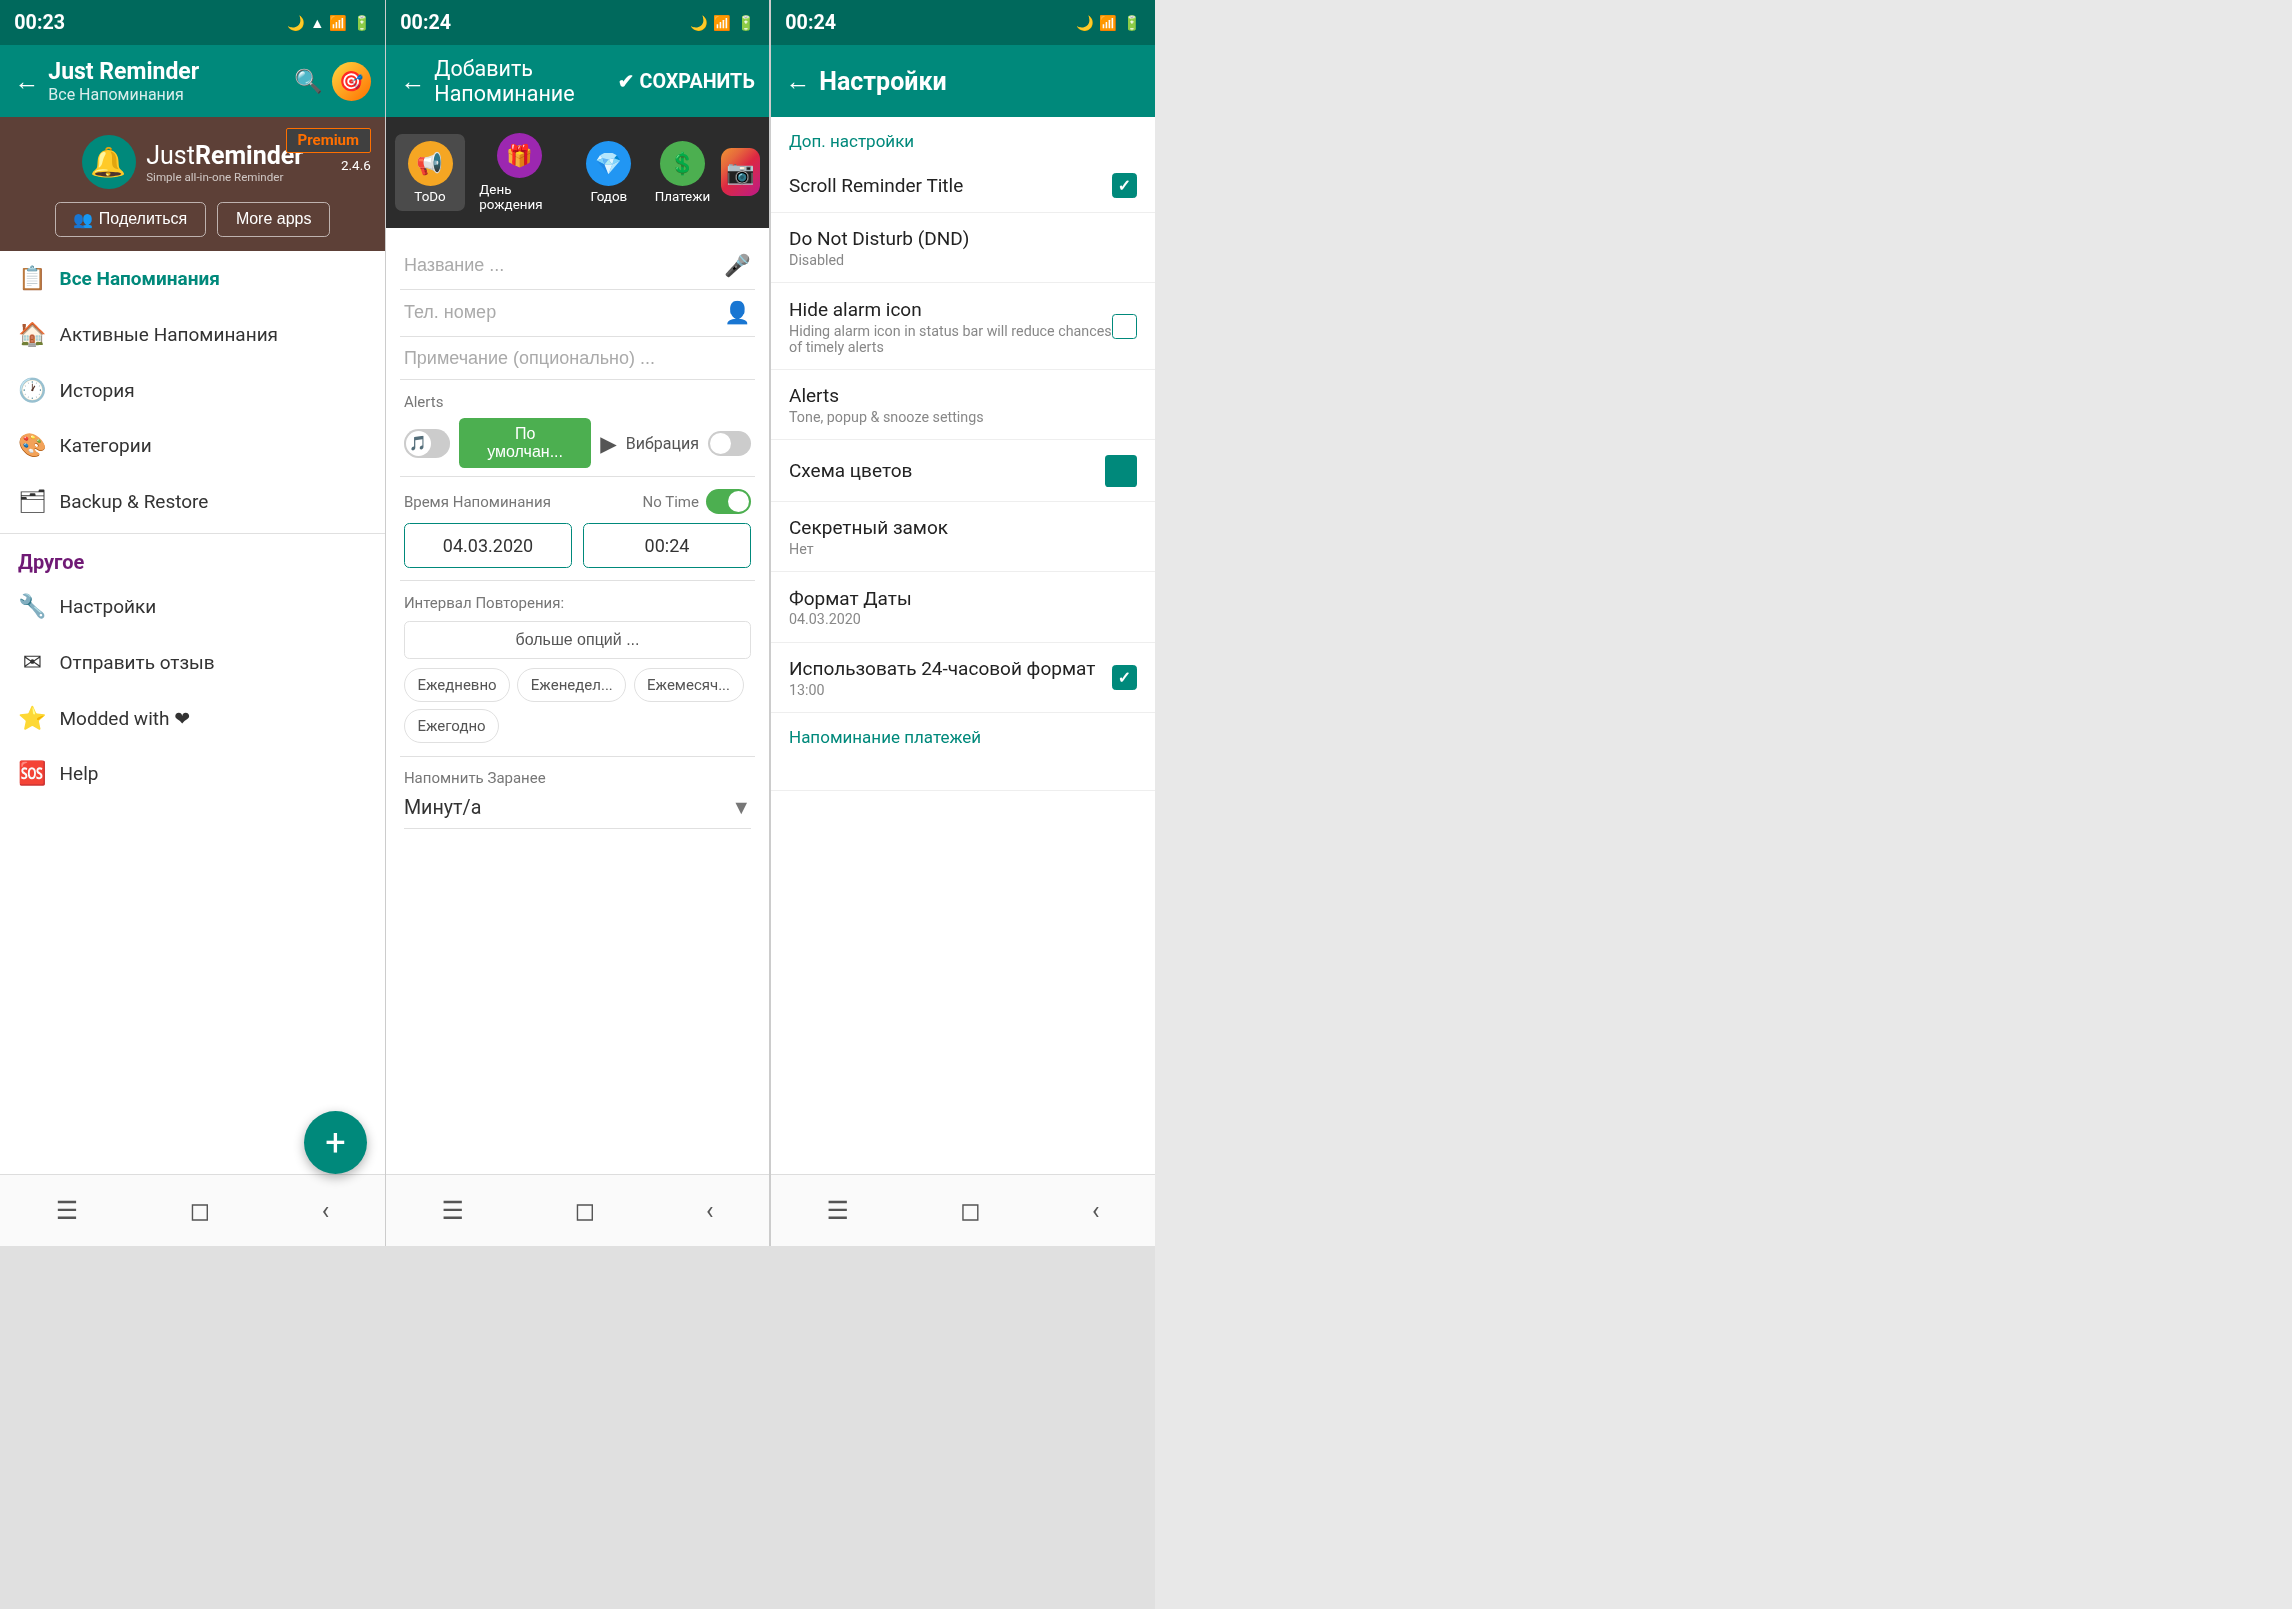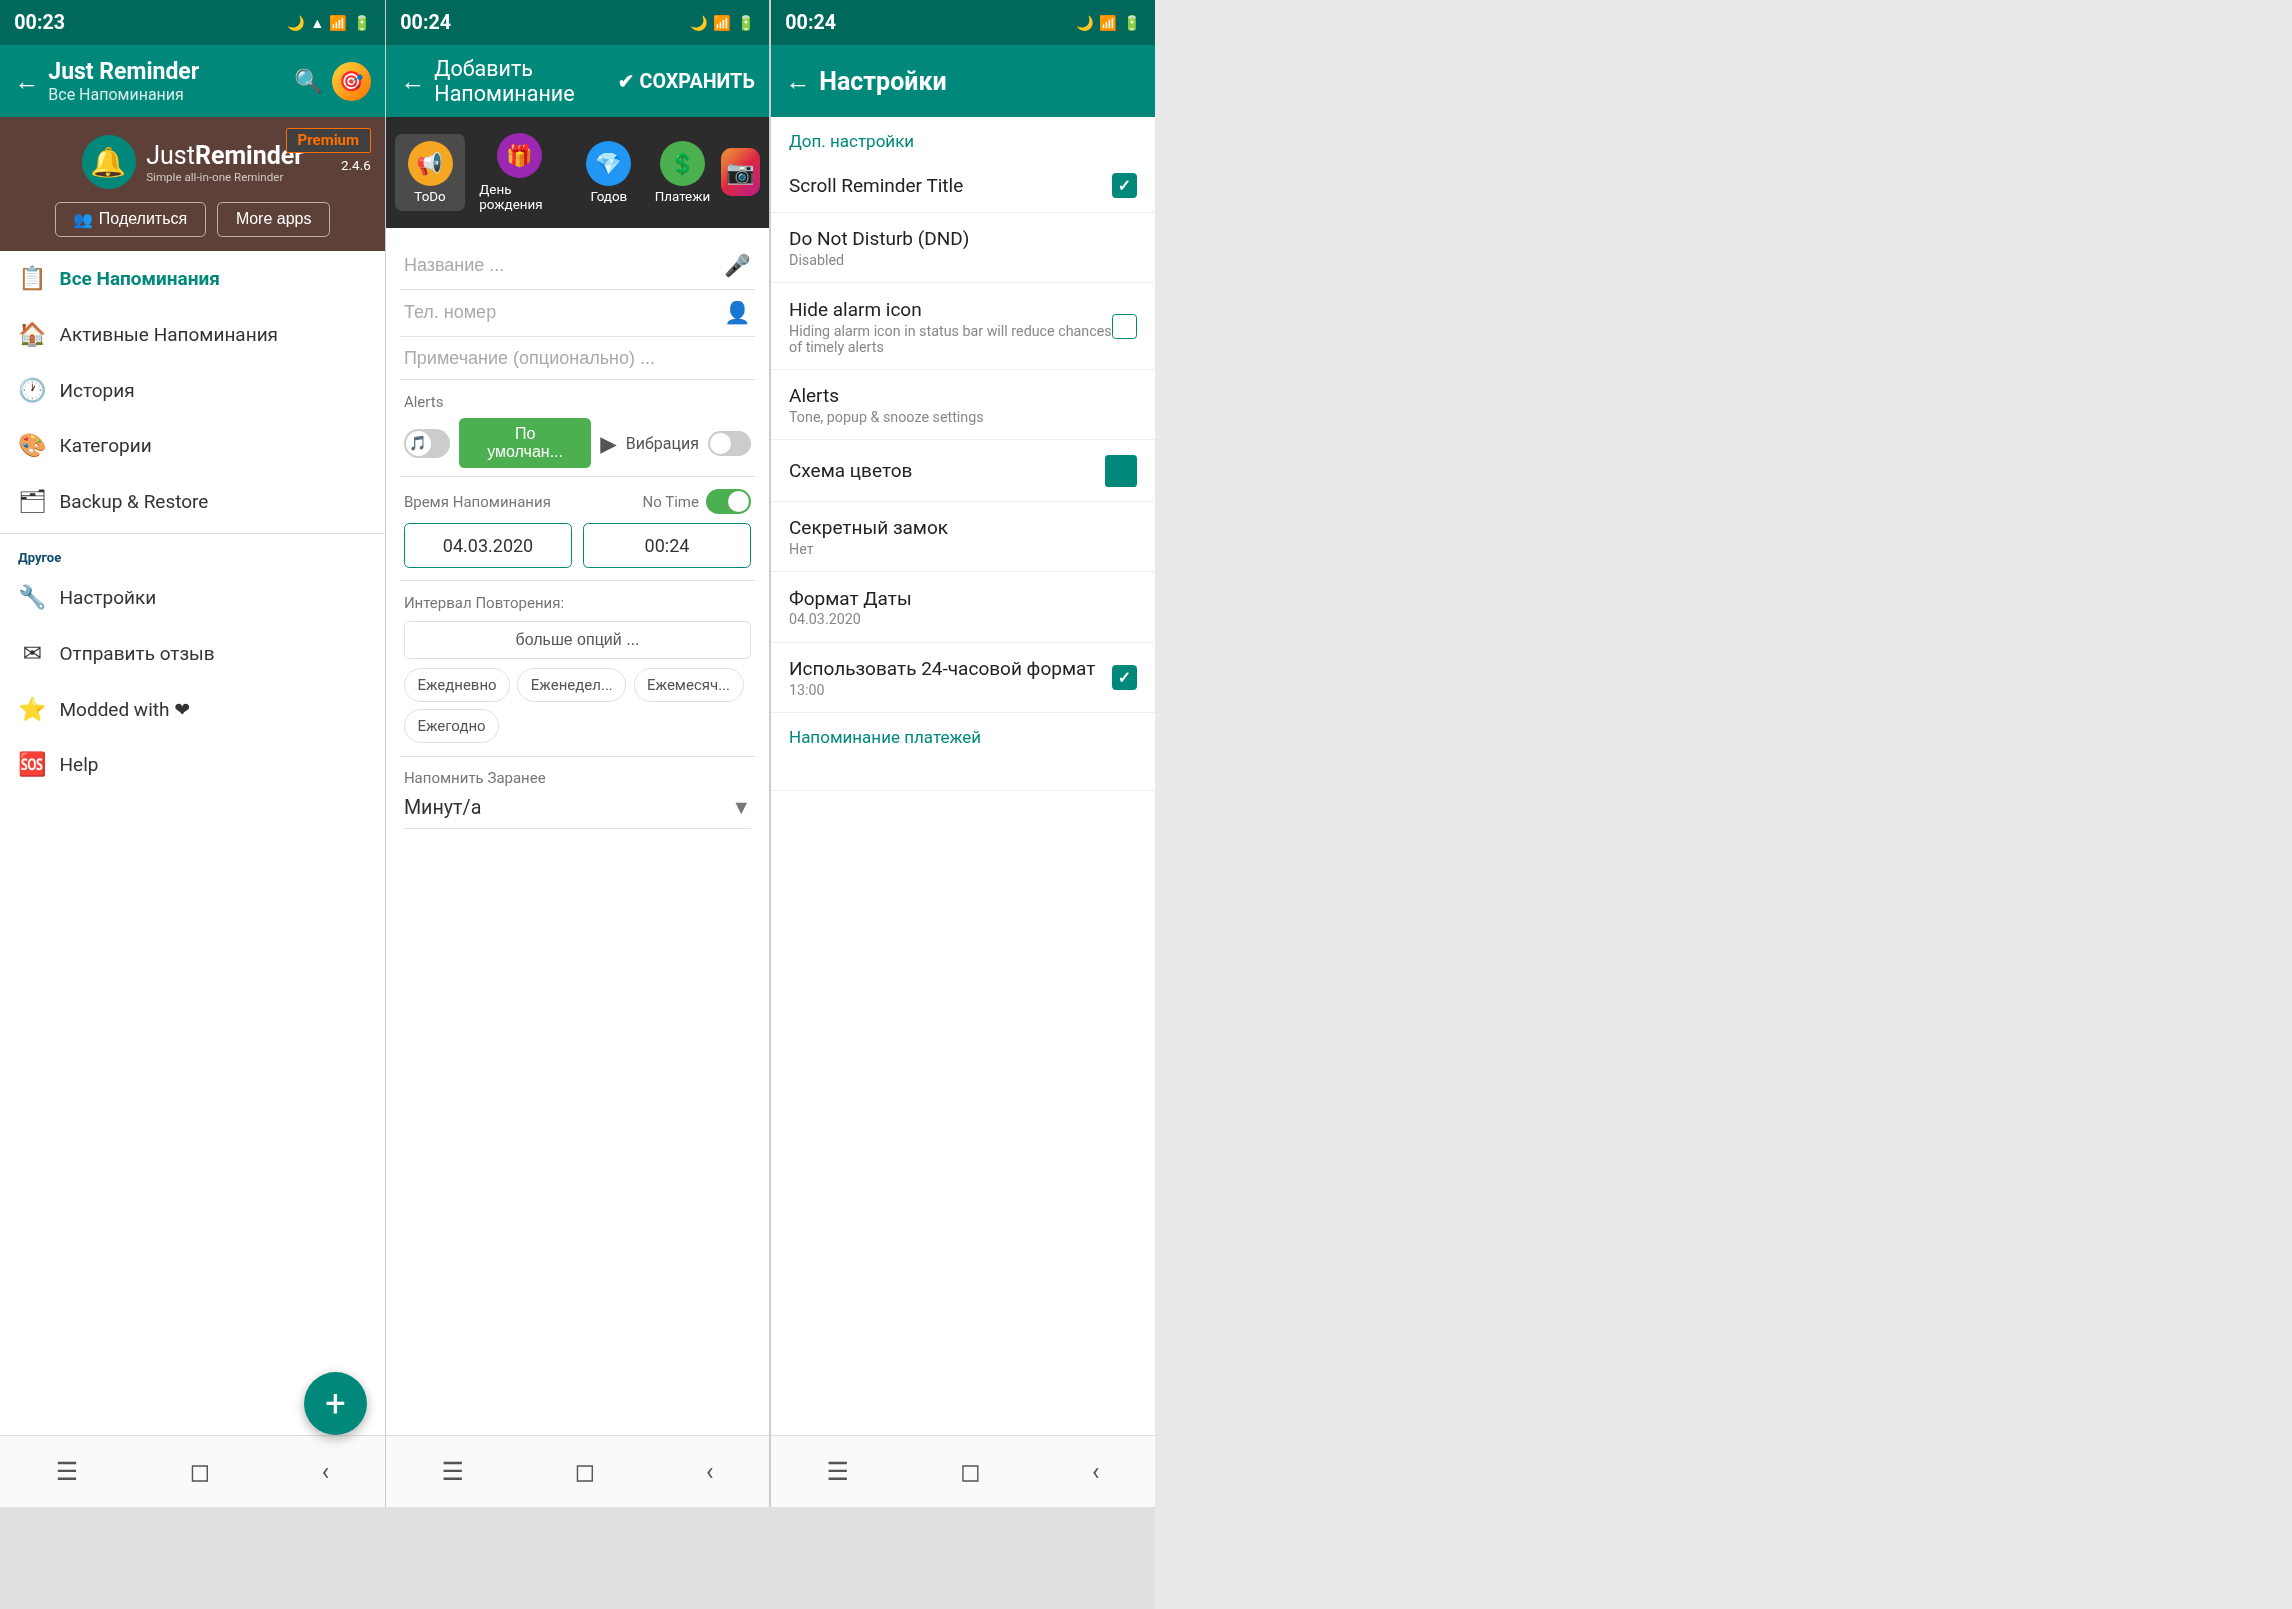--- a/index.html
+++ b/index.html
@@ -6,21 +6,21 @@
     body {
       font-family: 'Roboto', Arial, sans-serif;
       background: #e0e0e0;
       display: flex;
       width: 2293px;
       height: 1609px;
       overflow: hidden;
     }
     .phone-screen {
       width: 385px;
-      height: 1507px;
+      height: 1246px;
       background: #fff;
       overflow: hidden;
       position: relative;
       display: flex;
       flex-direction: column;
       flex-shrink: 0;
     }
     
     .status-bar {
       background: #00695c;
@@ -85,21 +85,21 @@
     }
     .profile-buttons { display: flex; gap: 10.7px; }
     .profile-btn {
       border: 1.3px solid rgba(255,255,255,0.6); color: #fff;
       background: transparent; border-radius: 5.4px; padding: 7.2px 18px; font-size: 16px; cursor: pointer;
       display: flex; align-items: center; gap: 5.4px;
     }
 
     
     .nav-section-title {
-      color: #0c4a6e; font-size: 13px; font-weight: bold;
+      color: #701a75; font-size: 20px; font-weight: bold;
       padding: 12.5px 18px 5.4px;
     }
     .nav-item {
       display: flex; align-items: center; gap: 12.5px;
       padding: 14.3px 18px; font-size: 19px; color: #333; cursor: pointer;
     }
     .nav-item .nav-icon { font-size: 23px; width: 29px; text-align: center; }
     .nav-item.active { color: #00897b; font-weight: bold; }
     .nav-divider { height: 0.9px; background: #e0e0e0; margin: 3.6px 0; }
 

